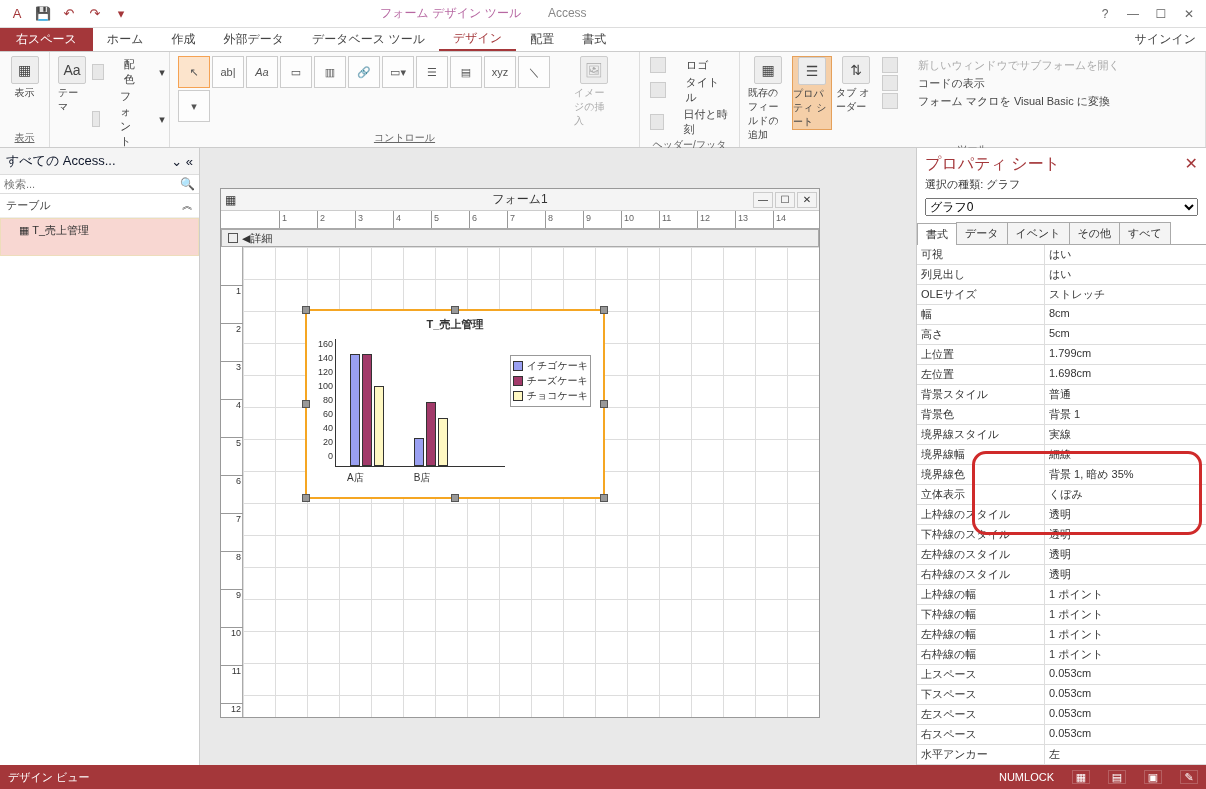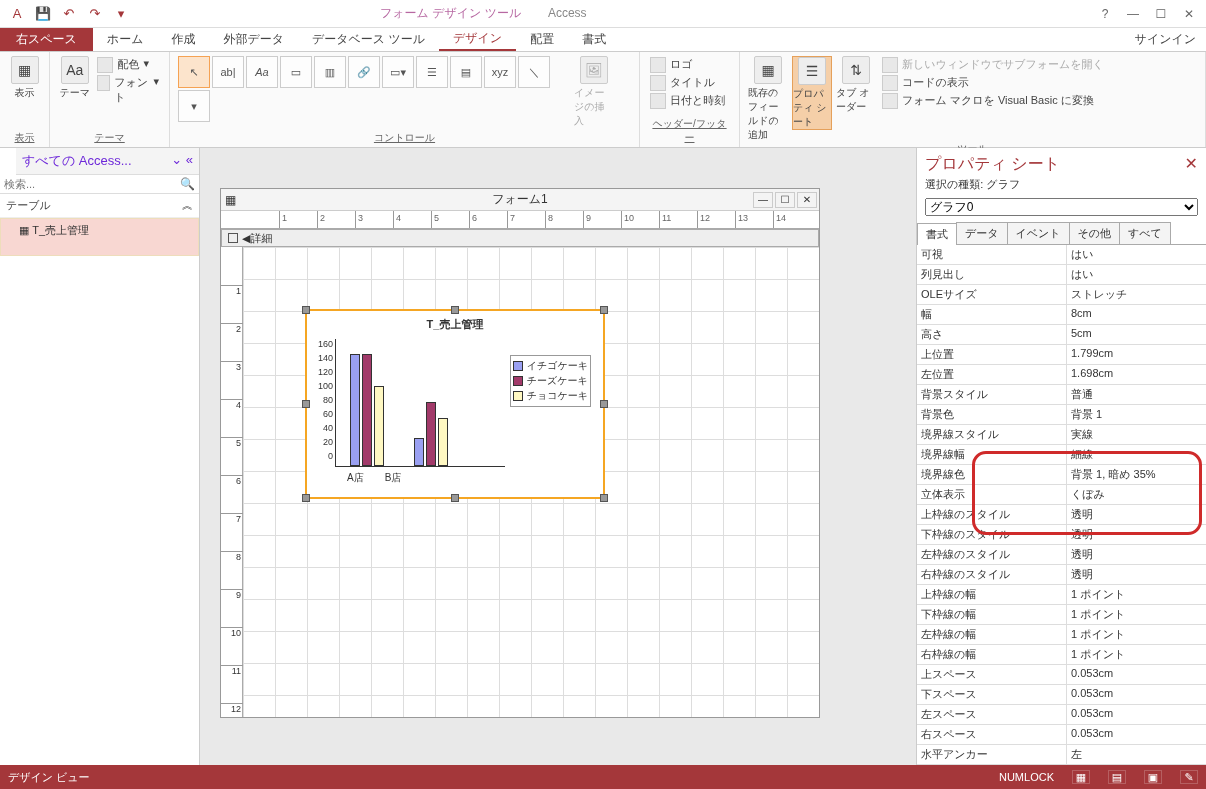--- a/index.html
+++ b/index.html
@@ -21,31 +21,31 @@
 .ribbon-tabs .tab.active { color: #a4373a; border-bottom: 2px solid #a4373a; }
 .ribbon-tabs .signin { margin-left: auto; padding-right: 10px; display: flex; align-items: center; color: #444; }
 
 
 .ribbon { height: 96px; background: #fafafa; border-bottom: 1px solid #ccc; display: flex; }
 .rgroup { border-right: 1px solid #ddd; padding: 4px 8px 2px 8px; display: flex; flex-direction: column; justify-content: space-between; }
 .rgroup .items { display: flex; gap: 4px; align-items: flex-start; }
 .rgroup .label { text-align: center; font-size: 10px; color: #666; text-decoration: underline; }
 .rbig { display: flex; flex-direction: column; align-items: center; width: 40px; gap: 2px; font-size: 10px; color: #444; }
 .ricon { width: 28px; height: 28px; background: #eee; border: 1px solid #ccc; border-radius: 2px; display:flex; align-items:center; justify-content:center; font-size:14px; }
-.rline { display: flex; align-items: flex-start; gap: 4px; font-size: 11px; color: #444; padding: 1px 2px; }
+.rline { display: flex; align-items: center; gap: 20px; font-size: 11px; color: #444; padding: 1px 2px; }
 .rline .mini { width: 16px; height: 16px; background: #e8e8e8; border:1px solid #ccc; }
 .gallery { display: flex; gap: 2px; flex-wrap: wrap; width: 392px; }
 .gallery .gbtn { width: 32px; height: 32px; border: 1px solid #ccc; background: #fdfdfd; display:flex; align-items:center; justify-content:center; font-size:11px; color:#555; }
 .gallery .gbtn.sel { background: #fce4cc; border-color: #f5a253; }
 .tool-btn.sel { background: #f5cfa8 !important; border:1px solid #e5a05a; }
 
 
 .main { display: flex; height: calc(789px - 28px - 24px - 96px - 24px); }
 .navpane { width: 200px; border-right: 1px solid #ccc; background: #fff; }
-.nav-header { background: #f4f4f4; padding: 4px 6px; color: #6d28d9; font-size: 13px; display:flex; align-items:flex-start; justify-content:space-between; border-bottom:1px solid #ddd;margin-left:16px; }
+.nav-header { background: #f4f4f4; padding: 4px 6px; color: #0f172a; font-size: 13px; display:flex; align-items:center; justify-content:space-between; border-bottom:1px solid #ddd; }
 .nav-search { border-bottom:1px solid #ddd; padding:2px 4px; display:flex; align-items:center; }
 .nav-search input { border:none; flex:1; font-size:11px; outline:none; }
 .nav-group { padding:4px 6px; font-size:11px; color:#444; border-bottom:1px solid #eee; display:flex; justify-content:space-between; }
 .nav-item { padding:4px 6px 17px 18px; background:#f8d7d2; border:1px solid #edb; font-size:11px; }
 
 .canvas-area { flex:1; background:#e9e9e9; position:relative; overflow:hidden; }
 .form-window { position:absolute; left:20px; top:40px; width:600px; background:#fff; border:1px solid #999; }
 .form-window .fw-title { height:22px; background:#f4f4f4; border-bottom:1px solid #ccc; display:flex; align-items:center; justify-content:center; position:relative; font-size:12px; }
 .fw-controls { position:absolute; right:2px; display:flex; gap:2px; }
 .fw-controls span { width:20px; height:16px; display:flex; align-items:center; justify-content:center; border:1px solid #ccc; font-size:10px; }
@@ -63,37 +63,37 @@
 }
 .chart-obj { position:absolute; left:62px; top:62px; width:300px; height:190px; border:2px solid #f5a623; background:#fff; }
 .chart-obj::before { content:""; position:absolute; inset:-2px; border:1px dashed rgba(0,0,0,0); }
 .handle { position:absolute; width:8px; height:8px; background:#999; border:1px solid #555; }
 .chart-title { text-align:center; font-weight:bold; padding-top:6px; font-size:11px; }
 .chart-plot { position:absolute; left:28px; top:28px; width:170px; height:128px; border-left:1px solid #333; border-bottom:1px solid #333; }
 .y-labels { position:absolute; left:8px; top:26px; font-size:9px; line-height:14px; text-align:right; width:18px; }
 .bars { position:absolute; bottom:0; left:0; display:flex; gap:30px; padding-left:14px; align-items:flex-end; height:100%; }
 .bar-group { display:flex; gap:2px; align-items:flex-end; }
 .bar { width:10px; }
-.x-labels { position:absolute; left:40px; top:160px; display:flex; gap:21px; font-size:10px; }
+.x-labels { position:absolute; left:40px; top:160px; display:flex; gap:50px; font-size:10px; }
 .legend { position:absolute; right:12px; top:44px; border:1px solid #999; padding:2px; font-size:10px; }
 .legend div { display:flex; align-items:center; gap:4px; margin:1px 0; }
 .legend .sw { width:10px; height:10px; border:1px solid #333; }
 
 
 .propsheet { width:290px; border-left:1px solid #ccc; background:#fff; display:flex; flex-direction:column; }
 .ps-header { color:#a4373a; font-size:16px; padding:6px 8px 2px; display:flex; justify-content:space-between; }
 .ps-sub { font-size:11px; padding:0 8px 4px; }
 .ps-combo { margin:2px 8px; }
 .ps-combo select { width:100%; font-size:12px; }
 .ps-tabs { display:flex; border-bottom:1px solid #aaa; margin-top:4px; }
 .ps-tabs .pt { padding:3px 8px; font-size:11px; border:1px solid #aaa; border-bottom:none; margin-right:-1px; background:#f4f4f4; cursor:pointer; }
 .ps-tabs .pt.active { background:#fff; position:relative; top:1px; }
 .propgrid { flex:1; overflow:auto; font-size:11px; }
 .proprow { display:flex; border-bottom:1px solid #ddd; }
-.proprow .pname { width:150px; padding:2px 4px; border-right:1px solid #ddd; }
+.proprow .pname { width:128px; padding:2px 4px; border-right:1px solid #ddd; }
 .proprow .pval { flex:1; padding:2px 4px; }
 .highlight-box { position:absolute; right:4px; top:303px; width:230px; height:84px; border:3px solid #cf2a2a; border-radius:14px; pointer-events:none; }
 
 
 .statusbar { height:24px; background:#a4373a; color:#fff; display:flex; align-items:center; padding:0 8px; font-size:11px; }
 .statusbar .right { margin-left:auto; display:flex; gap:18px; align-items:center; }
 .sb-icon { width:18px; height:14px; border:1px solid #fff3; display:flex; align-items:center; justify-content:center; }
 </style>
 </head>
 <body>

